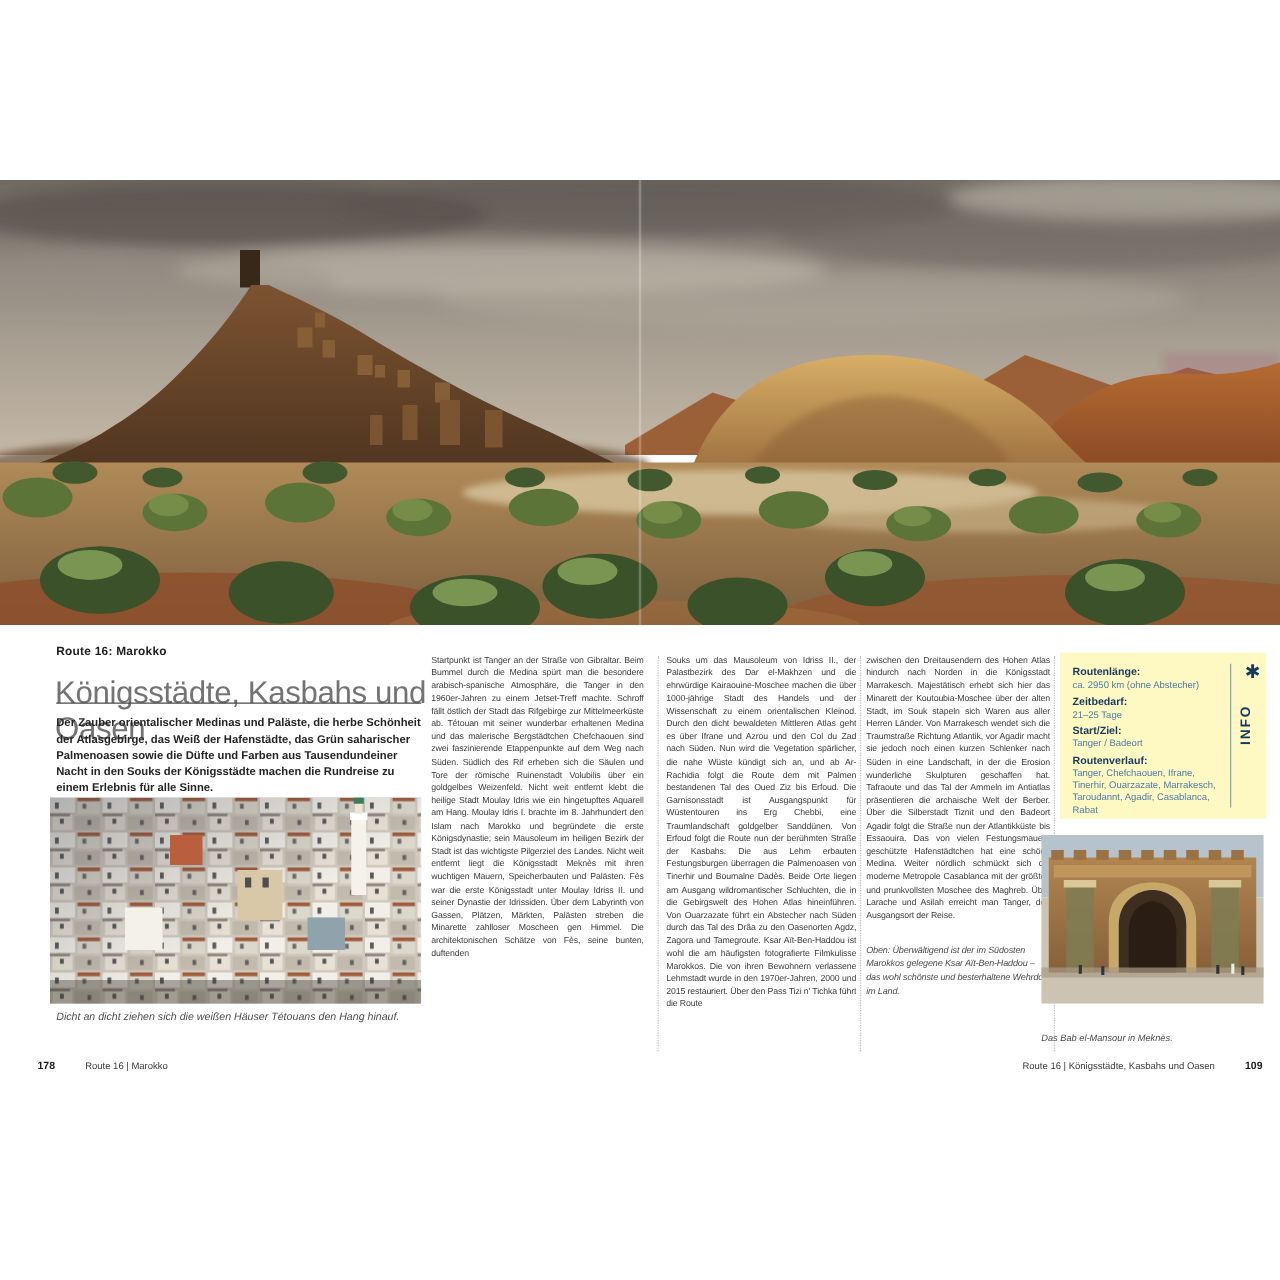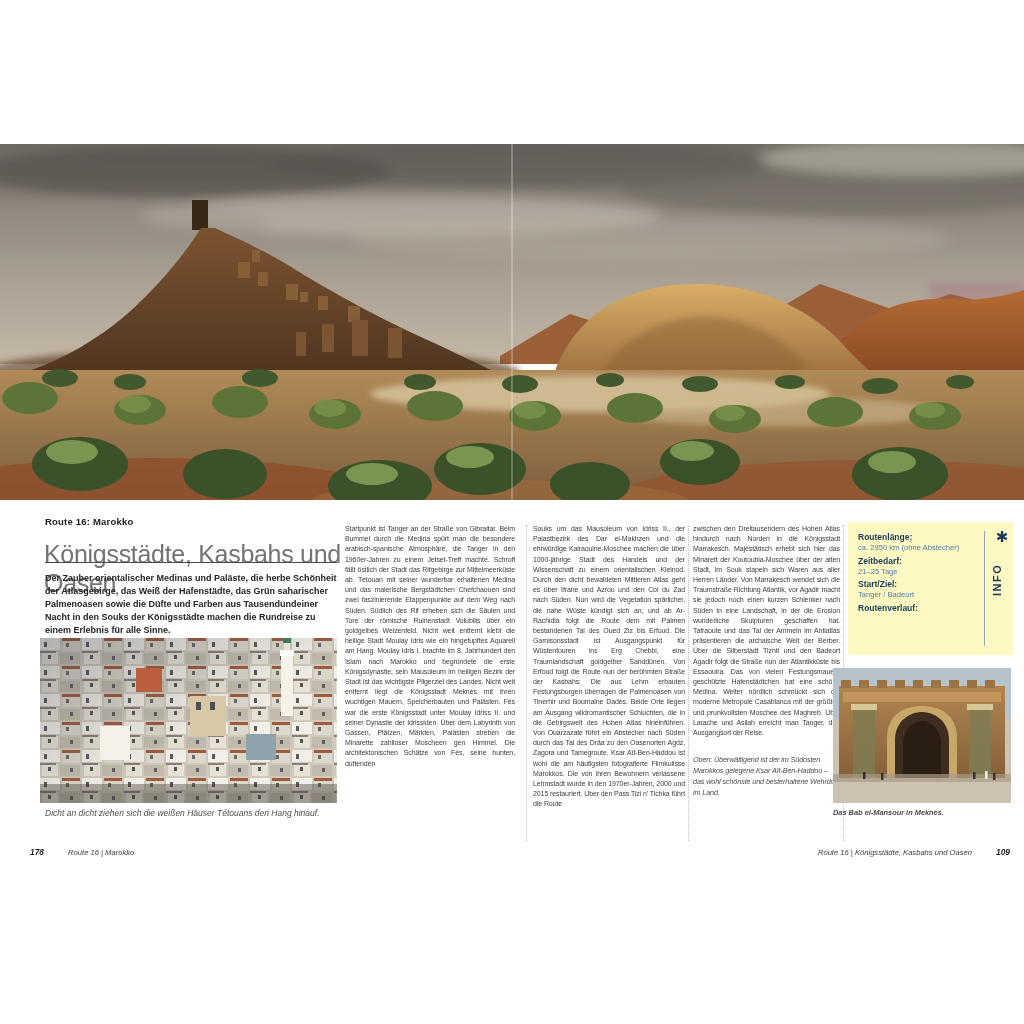--- a/index.html
+++ b/index.html
@@ -34,24 +34,24 @@
   .info-label{font-size:8.5px;font-weight:bold;color:#16395f;line-height:11px;}
   .info-value{font-size:7.6px;color:#4d7ba8;line-height:9.6px;margin-bottom:3px;}
   .info-line{position:absolute;left:136px;top:9px;width:1px;height:115px;background:#8fa6b5;}
   .info-star{position:absolute;left:143px;top:6px;width:22px;text-align:center;font-size:15px;color:#16395f;}
   .info-side{position:absolute;left:143px;top:28px;width:22px;height:60px;
              writing-mode:vertical-rl;transform:rotate(180deg);
              font-size:11px;font-weight:bold;letter-spacing:1.5px;color:#16395f;text-align:center;}
 
   
   .meknes{left:833px;top:668px;width:178px;height:135px;}
-  .cap-right{left:833px;top:808px;width:178px;font-size:7.4px;font-style:italic;color:#4a4a4a;font-weight:bold;}
-
-  
-  .footer{top:847px;font-size:7.6px;color:#3a3a3a;font-style:italic;}
+  .cap-right{left:833px;top:826px;width:178px;font-size:7.4px;font-style:italic;color:#4a4a4a;}
+
+  
+  .footer{top:847px;font-size:7.6px;color:#3a3a3a;}
   .folio{font-weight:bold;font-size:8.4px;color:#1d1d1d;}
   .footer-left{left:30px;}
   .footer-left .ft-text{margin-left:22px;}
   .footer-right{right:14px;text-align:right;}
   .footer-right .folio{margin-left:22px;}
 </style>
 </head>
 <body>
 
 <div class="sheet">
@@ -239,20 +239,21 @@
 
   <div class="abs infobox">
     <div class="info-items">
       <div class="info-label">Routenlänge:</div>
       <div class="info-value">ca. 2950 km (ohne Abstecher)</div>
       <div class="info-label">Zeitbedarf:</div>
       <div class="info-value">21–25 Tage</div>
       <div class="info-label">Start/Ziel:</div>
       <div class="info-value">Tanger / Badeort</div>
       <div class="info-label">Routenverlauf:</div>
+      <div class="info-value">Tanger, Chefchaouen, Ifrane, Tinerhir, Ouarzazate, Marrakesch, Taroudannt, Agadir, Casablanca, Rabat</div>
     </div>
     <div class="info-line"></div>
     <div class="info-star">✱</div>
     <div class="info-side">INFO</div>
   </div>
 
   <svg class="abs meknes" viewBox="0 0 178 135" preserveAspectRatio="none">
     <defs>
       <linearGradient id="gate" x1="0" y1="0" x2="0" y2="1">
         <stop offset="0" stop-color="#b08550"></stop>

